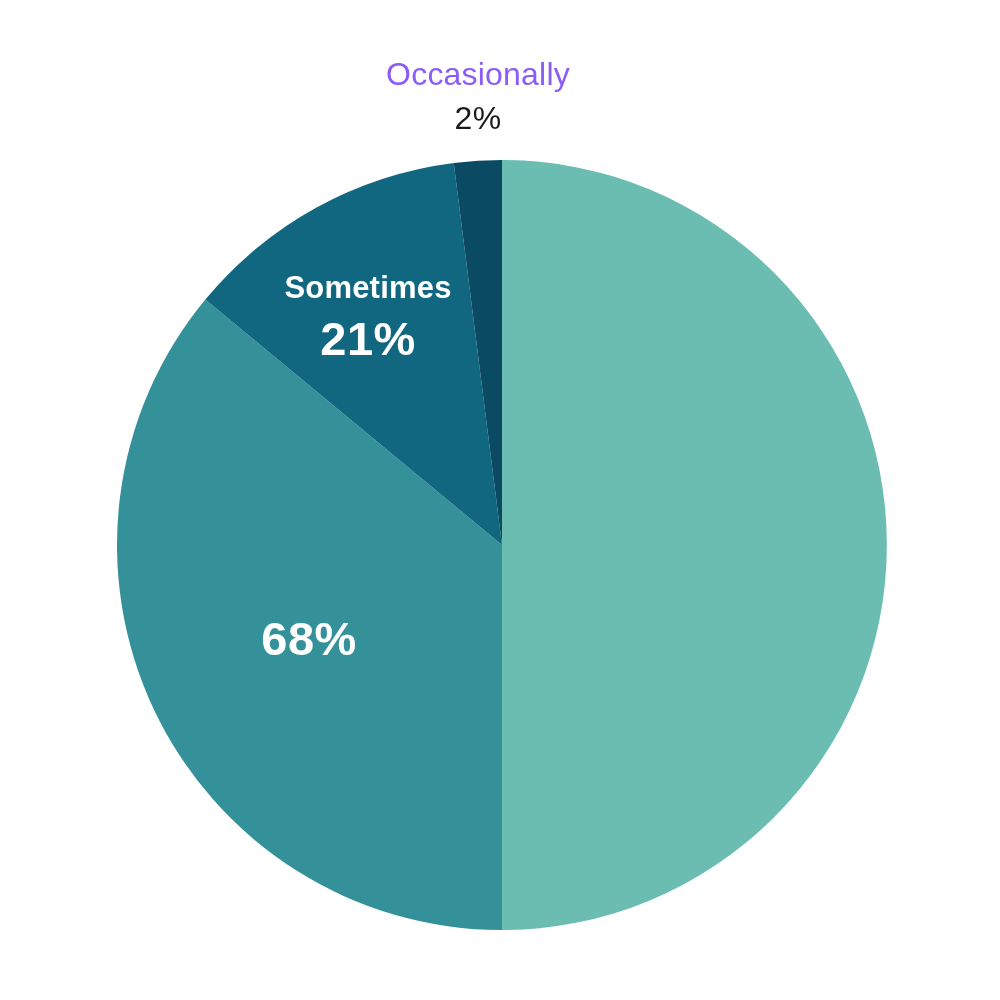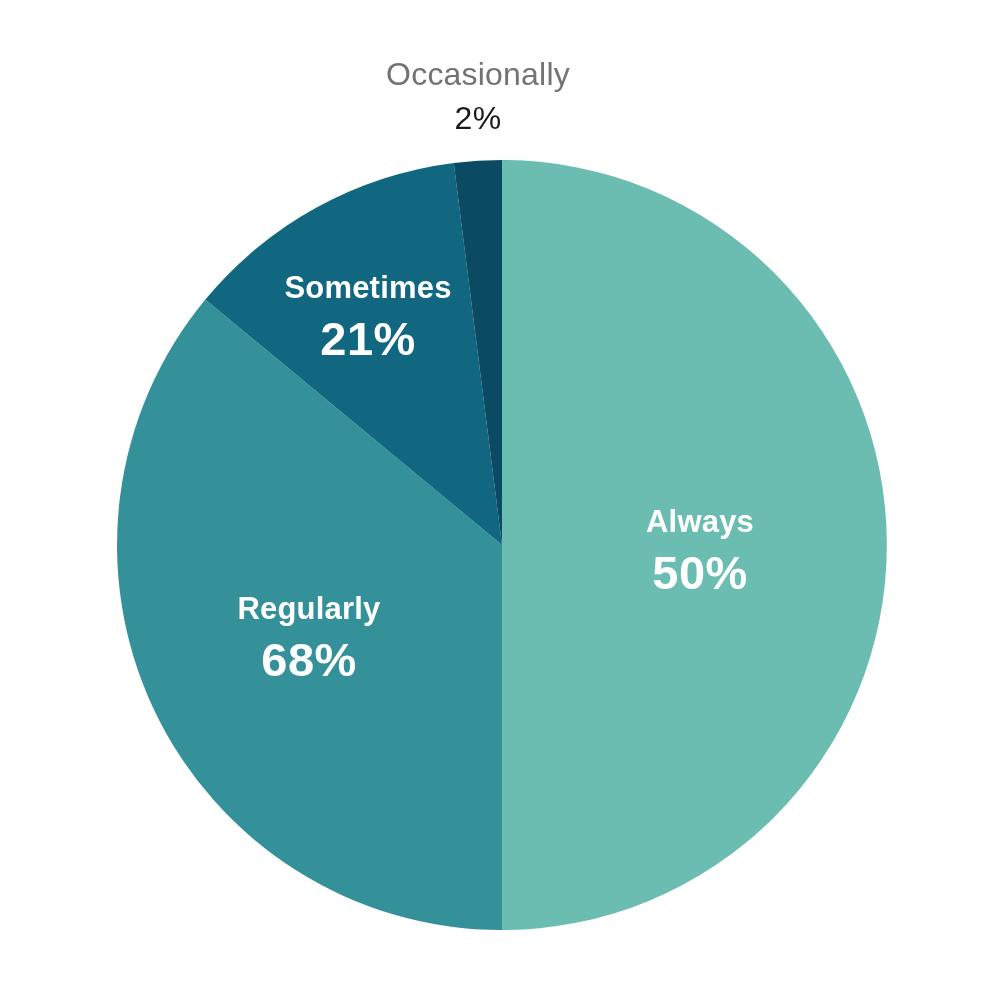--- a/index.html
+++ b/index.html
@@ -53,21 +53,21 @@
     font-weight: bold;
     letter-spacing: 0.4px;
     margin-top: 16px;
   }
   .pie-label.inside .lbl-name,
   .pie-label.inside .lbl-value {
     color: #ffffff;
     margin-top: 12px;
   }
   .pie-label.outside .lbl-name {
-    color: #737373;
+    color: #8b5cf6;
     font-size: 32px;
     font-weight: normal;
   }
   .pie-label.outside .lbl-value {
     color: #1a1a1a;
     font-size: 32px;
     font-weight: normal;
     margin-top: 12px;
   }
   
@@ -83,27 +83,22 @@
 
   <svg id="pie-svg" viewBox="0 0 1000 1000" xmlns="http://www.w3.org/2000/svg">
     <g id="slices-group">
         <path d="M 502 545 L 502.000 160.000 A 385 385 0 0 1 502.000 930.000 Z" class="slice-path" fill="#6BBDB2"></path>
         <path d="M 502 545 L 502.000 930.000 A 385 385 0 0 1 205.352 299.592 Z" class="slice-path" fill="#349199"></path>
         <path d="M 502 545 L 205.352 299.592 A 385 385 0 0 1 453.747 163.036 Z" class="slice-path" fill="#116680"></path>
         <path d="M 502 545 L 453.747 163.036 A 385 385 0 0 1 502.000 160.000 Z" class="slice-path" fill="#0A4A63"></path>
       </g>
   </svg>
 
-  <div class="pie-label inside" id="label-always">
-    <span class="lbl-name">Always</span>
-    <span class="lbl-value">50%</span>
-  </div>
 
   <div class="pie-label inside" id="label-regularly">
-    <span class="lbl-name">Regularly</span>
     <span class="lbl-value">68%</span>
   </div>
 
   <div class="pie-label inside" id="label-sometimes">
     <span class="lbl-name">Sometimes</span>
     <span class="lbl-value">21%</span>
   </div>
 
   <div class="pie-label outside" id="label-occasionally">
     <span class="lbl-name">Occasionally</span>

